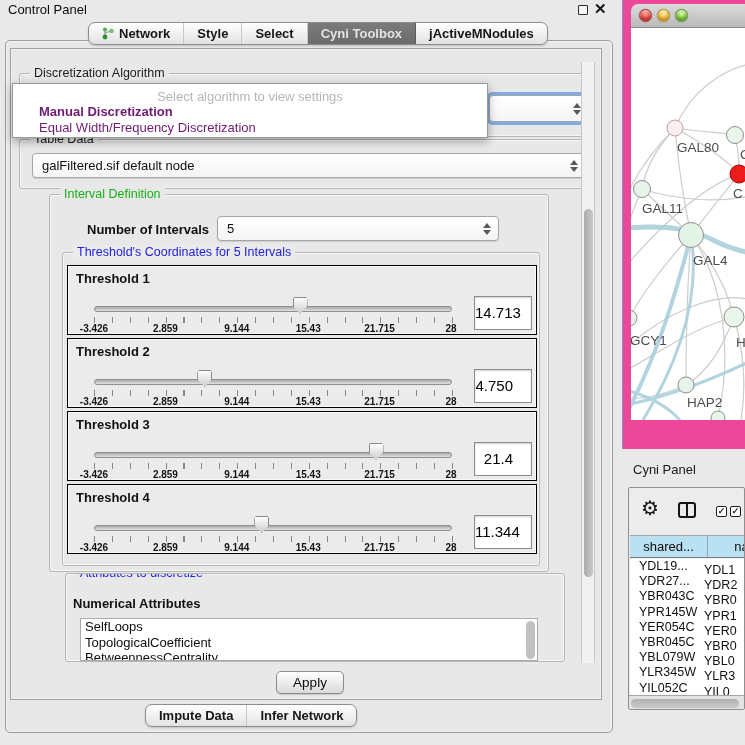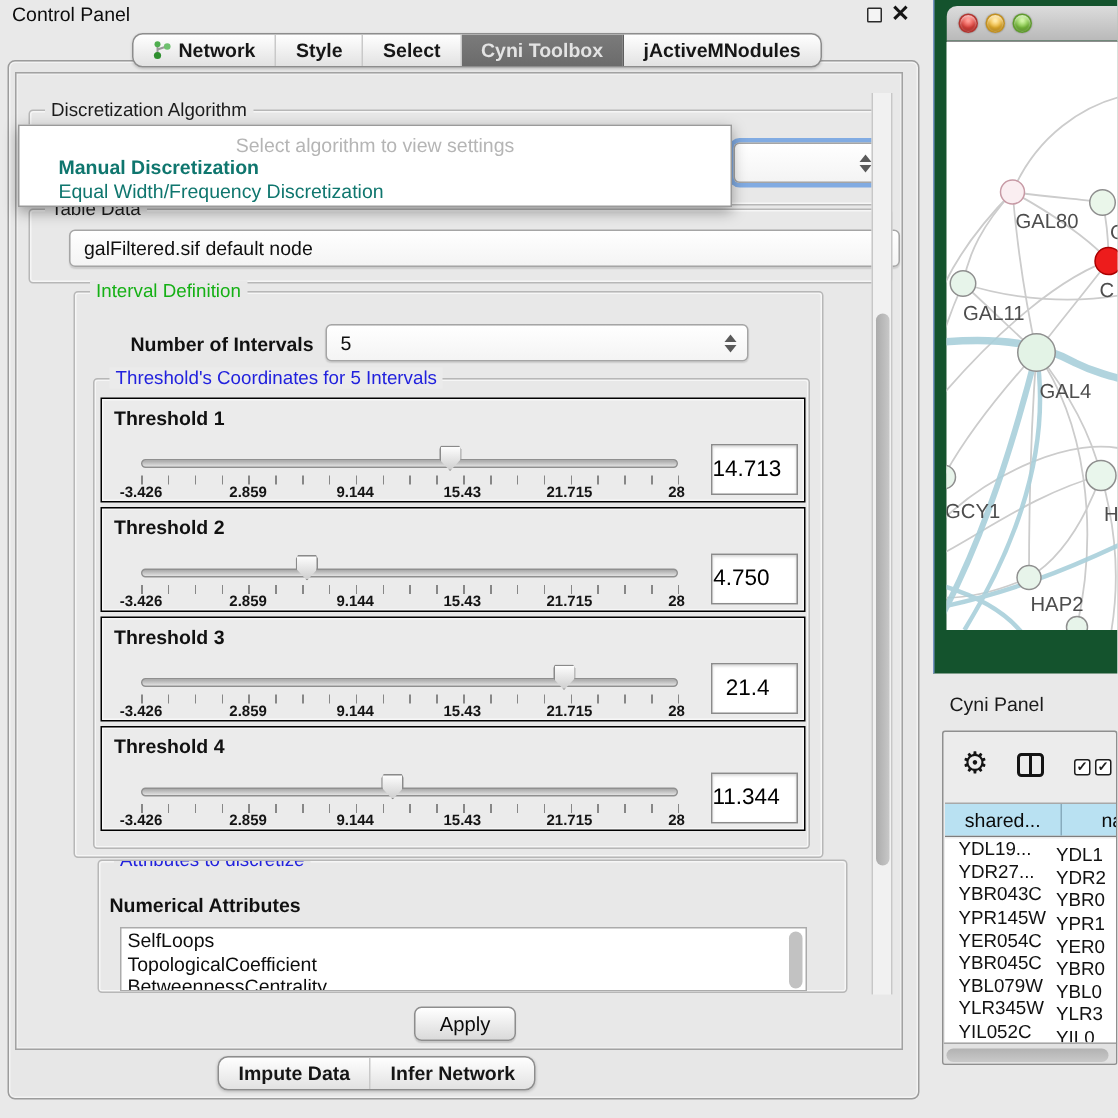--- a/index.html
+++ b/index.html
@@ -31,21 +31,21 @@
   .combo { position:absolute; background:linear-gradient(#ffffff,#f4f4f4); border:1px solid #a5a5a5; border-radius:4px; font-size:13px; color:#0f0f0f; box-shadow:0 1px 1px rgba(0,0,0,.12); }
   .combo .txt { display:block; padding:4px 22px 0 9px; white-space:nowrap; overflow:hidden; }
   .spin-arrows { position:absolute; right:7px; top:50%; transform:translateY(-50%); width:8px; }
   .spin-arrows::before { content:""; display:block; width:0; height:0; border:4px solid transparent; border-bottom:5px solid #5a5a5a; margin-bottom:2px; }
   .spin-arrows::after  { content:""; display:block; width:0; height:0; border:4px solid transparent; border-top:5px solid #5a5a5a; }
   .combo.focusring { box-shadow:0 0 0 3px rgba(110,160,225,.85); }
 
   
   #algo-popup { position:absolute; left:12px; top:83px; width:476px; height:55px; background:#ffffff; border:1px solid #9a9a9a; box-shadow:0 3px 9px rgba(0,0,0,.35); z-index:50; }
   #algo-popup .hint { text-align:center; color:#b5b5b5; font-size:13px; margin-top:5px; }
-  #algo-popup .item { font-size:13px; color:#0f766e; margin-left:2px; line-height:16px;padding-left:24px; }
+  #algo-popup .item { font-size:13px; color:#701a75; margin-left:2px; line-height:16px;padding-left:24px; }
   #algo-popup .item.bold { font-weight:bold; }
 
   
   .th-panel { position:absolute; left:4px; width:470px; height:70px; border:1px solid #000000; background:#ebebeb; box-shadow:0 0 0 1px #f7f7f7 inset; }
   .th-label { position:absolute; left:8px; top:5px; font-size:13px; font-weight:bold; color:#111; }
   .sl-track { position:absolute; left:26px; top:40px; width:358px; height:6px; border:1px solid #8f8f8f; border-radius:3px; background:linear-gradient(#a9a9a9,#e2e2e2); }
   .sl-thumb { position:absolute; top:31px; width:15px; height:17px; background:linear-gradient(#fdfdfd,#cfcfcf); border:1px solid #8a8a8a; clip-path:polygon(10% 0,90% 0,100% 16%,100% 52%,50% 100%,0 52%,0 16%); }
   .sl-ticks { position:absolute; left:26px; top:51px; width:359px; height:6px; background-image:repeating-linear-gradient(to right,#878787 0 1px,transparent 1px 17.9px); }
   .tick-label { position:absolute; top:57px; width:46px; margin-left:-23px; text-align:center; font-size:10px; font-weight:bold; color:#141414; }
   .th-value { position:absolute; left:406px; top:30px; width:58px; height:34px; background:#fff; border:1px solid #8b8b8b; box-shadow:inset 0 1px 2px rgba(0,0,0,.18); font-size:15px; line-height:32px; text-align:right; padding-right:18px; color:#000; }
@@ -55,21 +55,21 @@
   #attr-list { position:absolute; left:14px; top:44px; width:458px; height:43px; background:#fff; border:1px solid #ababab; overflow:hidden; }
   .attr-item { font-size:13px; line-height:15.5px; padding-left:4px; color:#0d0d0d; }
   #attr-scroll { position:absolute; right:2px; top:2px; width:9px; height:38px; background:#c2c2c2; border-radius:5px; }
 
   #main-vscroll { position:absolute; left:570px; top:13px; width:14px; height:601px; background:#f1f1f1; border-left:1px solid #c7c7c7; border-right:1px solid #c7c7c7; }
   #main-vscroll .thumb { position:absolute; left:1.5px; width:9px; top:147px; height:368px; background:linear-gradient(to right,#ababab,#c8c8c8); border-radius:5px; }
 
   #apply-btn { position:absolute; left:265px; top:622px; width:68px; height:23px; background:linear-gradient(#ffffff,#dadada); border:1px solid #8d8d8d; border-radius:5px; font-size:13.5px; color:#0c0c0c; text-align:center; line-height:21px; box-shadow:0 1px 1px rgba(0,0,0,.15); }
 
   
-  #net-frame { position:absolute; left:622px; top:0; width:123px; height:449px; background:#14532d; border-left:1px solid #7693c4; }
+  #net-frame { position:absolute; left:622px; top:0; width:123px; height:449px; background:#ec4899; border-left:1px solid #7693c4; }
   #net-titlebar { position:absolute; left:8px; top:4px; width:115px; height:24px; background:linear-gradient(#dcdcdc,#b9b9b9); border-bottom:1px solid #8e8e8e; border-radius:7px 0 0 0; }
   .tlight { position:absolute; top:5px; width:13px; height:13px; border-radius:50%; box-shadow:inset 0 1px 2px rgba(255,255,255,.7), inset 0 -2px 3px rgba(0,0,0,.25), 0 0 1px rgba(0,0,0,.5); }
   #light-red    { left:8px;  background:radial-gradient(circle at 50% 32%, #ff9d96 8%, #e2433d 55%); border:1px solid #b03530; }
   #light-yellow { left:26px; background:radial-gradient(circle at 50% 32%, #ffe9a8 8%, #efb52e 55%); border:1px solid #c08f22; }
   #light-green  { left:44px; background:radial-gradient(circle at 50% 32%, #d0f4a5 8%, #7ec43f 55%); border:1px solid #5f9a2e; }
   #net-canvas { position:absolute; left:8px; top:28px; width:115px; height:392px; background:#ffffff; }
 
   #table-title-strip { position:absolute; left:620px; top:452px; width:125px; height:33px; }
   #table-title { position:absolute; left:13px; top:10px; font-size:13px; color:#1a1a1a; }
   #table-box { position:absolute; left:628px; top:487px; width:117px; height:223px; background:#ececec; border:1px solid #8f8f8f; border-radius:2px; overflow:hidden; }
@@ -134,21 +134,21 @@
     <div class="groupbox" style="left:8px; top:24px; width:574px; height:64px;">
       <span class="grouptitle">Discretization Algorithm</span>
       <div class="combo focusring" style="left:469px; top:21px; width:100px; height:27px;">
         <span class="txt"></span>
         <span class="spin-arrows"></span>
       </div>
     </div>
 
     <div class="groupbox" style="left:8px; top:90px; width:576px; height:50px;">
       <span class="grouptitle">Table Data</span>
-      <div class="combo" style="left:26px; top:13px; width:554px; height:25px;">
+      <div class="combo" style="left:12px; top:13px; width:554px; height:25px;">
         <span class="txt">galFiltered.sif default node</span>
         <span class="spin-arrows"></span>
       </div>
     </div>
 
     <div class="groupbox" style="left:38px; top:145px; width:500px; height:378px;">
       <span class="grouptitle green">Interval Definition</span>
       <span style="position:absolute; left:37px; top:27px; font-size:13px; font-weight:bold;">Number of Intervals</span>
       <div class="combo" style="left:167px; top:21px; width:282px; height:25px;">
         <span class="txt">5</span>

